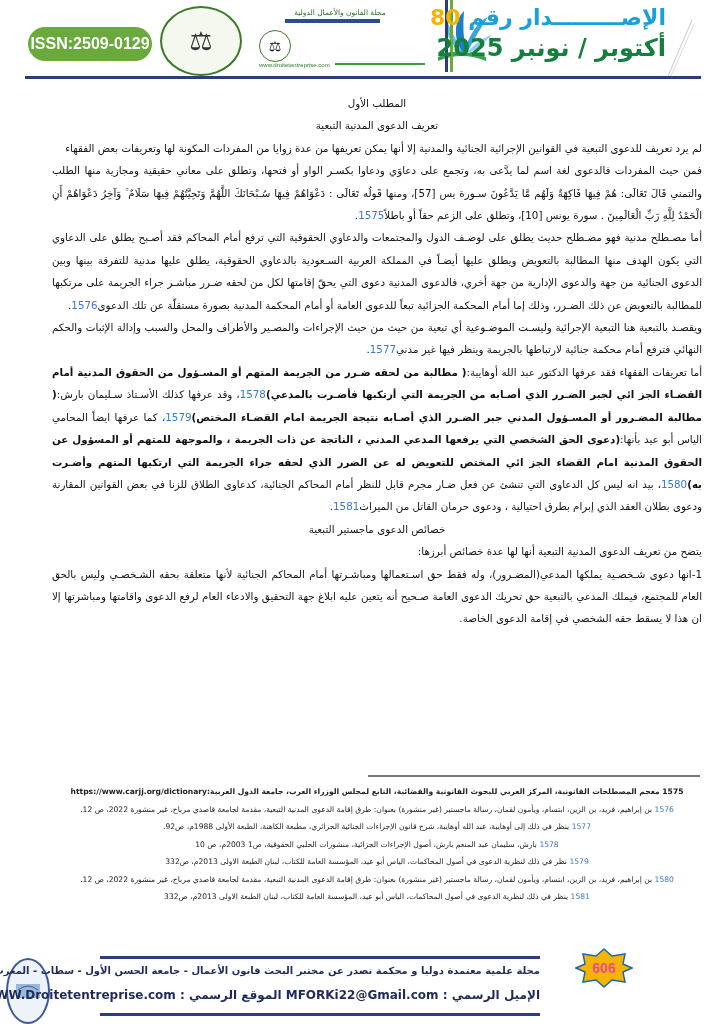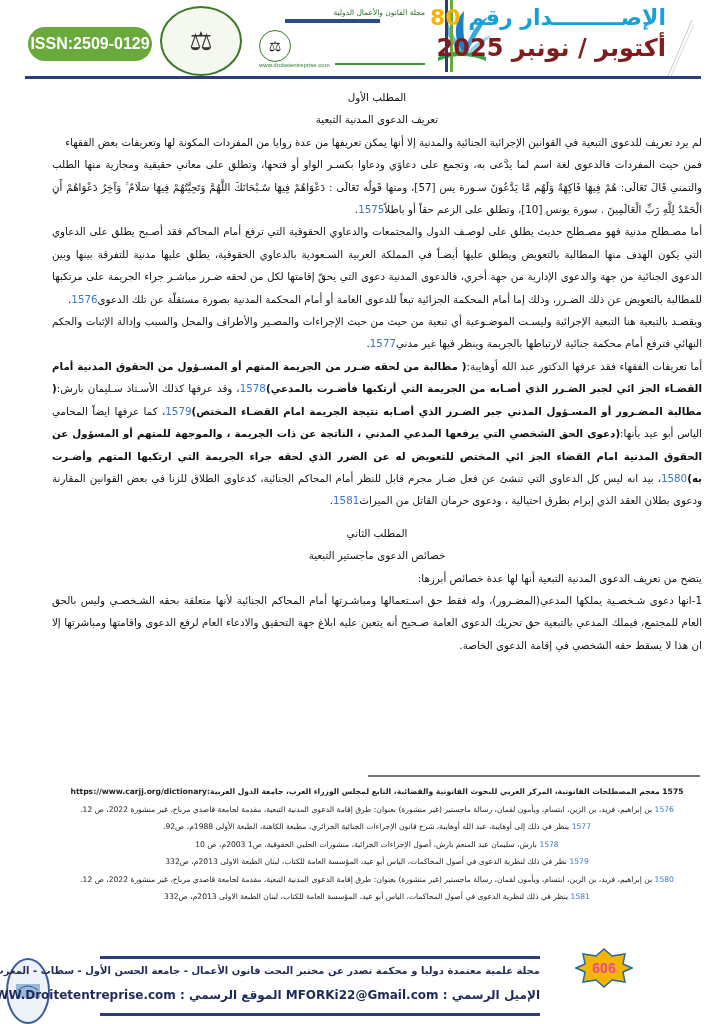--- a/index.html
+++ b/index.html
@@ -10,42 +10,42 @@
   .hdr { position: absolute; top: 0; left: 0; width: 724px; height: 72px; }
   .issn { position: absolute; left: 28px; top: 27px; width: 124px; height: 34px;
           border-radius: 17px; background: #6aaa3c; color: #fff;
           font-family: "Liberation Sans", sans-serif; font-size: 16px; font-weight: bold;
           display: flex; align-items: center; justify-content: center; }
   .logo-round { position: absolute; left: 160px; top: 6px; width: 78px; height: 66px;
           border-radius: 50%; border: 2px solid #3c7a2a; background: #f4f8ee;
           display: flex; align-items: center; justify-content: center; }
   .logo-round .scale { font-size: 26px; color: #333; }
   .banner { position: absolute; left: 255px; top: 8px; width: 170px; height: 60px; }
-  .banner .bt { font-size: 7.5px; color: #2a6f2a; text-align: right; direction: rtl;
+  .banner .bt { font-size: 7.5px; color: #2a6f2a; text-align: center; direction: rtl;
           font-family: "DejaVu Sans", sans-serif; white-space: nowrap; }
   .banner .bar { height: 4px; background: #2c4d8a; margin-top: 2px; width: 95px; margin-left: 30px; }
   .banner .mini { position: absolute; left: 4px; top: 22px; width: 30px; height: 30px; border-radius: 50%;
           border: 1.5px solid #3c7a2a; display:flex; align-items:center; justify-content:center; font-size: 14px; }
   .banner .url { position: absolute; left: 4px; bottom: 0; font-size: 6px; color: #2a7a2a;
           font-family: "Liberation Sans", sans-serif; }
   .banner .greenline { position: absolute; left: 80px; bottom: 3px; width: 90px; height: 2px; background: #3c9a3c; }
   .book { position: absolute; left: 430px; top: 5px; width: 64px; height: 62px; }
   .vbars { position: absolute; left: 445px; top: 0; width: 12px; height: 72px; }
   .vbars div { position: absolute; top: 0; bottom: 0; width: 3px; }
   .issue-line { position: absolute; right: 58px; top: 5px; direction: rtl; white-space: nowrap;
           font-size: 22px; font-weight: bold; color: #1aa0d8; font-family: "DejaVu Sans", sans-serif; }
   .issue-line .num { color: #f4b400; }
   .date-line { position: absolute; right: 58px; top: 34px; direction: rtl; white-space: nowrap;
-          font-size: 24px; font-weight: bold; color: #7f1d1d; font-family: "DejaVu Sans", sans-serif; }
+          font-size: 24px; font-weight: bold; color: #15803d; font-family: "DejaVu Sans", sans-serif; }
   .hdr-rule { position: absolute; left: 25px; top: 76px; width: 676px; height: 3px;
           background: #2c3e7a; }
   .diag { position: absolute; right: 30px; top: 18px; width: 28px; height: 60px; }
 
   
-  .content { position: absolute; left: 52px; top: 86px; width: 650px; direction: rtl;
+  .content { position: absolute; left: 52px; top: 92px; width: 650px; direction: rtl;
           font-family: "DejaVu Sans", sans-serif; font-size: 10.3px; line-height: 22.4px;
           text-align: justify; }
   .center { text-align: center; }
   .content p { margin: 0; }
   .fnref { color: #3a78c8; }
   .b { font-weight: bold; }
 
   
   .fn-rule { position: absolute; left: 368px; top: 775px; width: 332px; height: 1.5px; background: #777; }
   .footnotes { position: absolute; left: 52px; top: 784px; width: 650px; direction: rtl;
@@ -120,21 +120,20 @@
   <p>لم يرد تعريف للدعوى التبعية في القوانين الإجرائية الجنائية والمدنية إلا أنها يمكن تعريفها من عدة زوايا من المفردات المكونة لها وتعريفات بعض الفقهاء</p>
 
   <p><span>فمن حيث المفردات فالدعوى لغة اسم لما يدَّعى به، وتجمع على دعاوَي ودعاوا بكسـر الواو أو فتحها، وتطلق على معاني حقيقية ومجازية منها الطلب والتمني قَالَ تَعَالَى: هُمْ فِيهَا فَاكِهَةٌ وَلَهُم مَّا يَدَّعُونَ سـورة يس [57]، ومنها قَولُه تَعَالَى : دَعْوَاهُمْ فِيهَا سُـبْحَانَكَ اللَّهُمَّ وَتَحِيَّتُهُمْ فِيهَا سَلَامٌ ۚ وَآخِرُ دَعْوَاهُمْ أَنِ الْحَمْدُ لِلَّهِ رَبِّ الْعَالَمِينَ . سورة يونس [10]، وتطلق على الزعم حقاً أو باطلاً</span><span class="fnref">1575</span>.</p>
 
   <p><span>أما مصـطلح مدنية  فهو مصـطلح حديث يطلق على لوصـف الدول والمجتمعات والدعاوي الحقوقية التي ترفع أمام المحاكم فقد أصـبح يطلق على الدعاوي التي يكون الهدف منها المطالبة بالتعويض ويطلق عليها أيضـاً في المملكة العربية السـعودية بالدعاوي الحقوقية، يطلق عليها مدنية للتفرقة بينها وبين الدعوى الجنائية من جهة والدعوى الإدارية من جهة أخري، فالدعوى المدنية دعوى التي يحقّ إقامتها لكل من لحقه ضـرر مباشـر جراء الجريمة على مرتكبها للمطالبة بالتعويض عن ذلك الضـرر، وذلك إما أمام المحكمة الجزائية تبعاً للدعوى العامة أو أمام المحكمة المدنية بصورة مستقلّة عن تلك الدعوى</span><span class="fnref">1576</span>.</p>
 
   <p><span>ويقصـد بالتبعية هنا التبعية الإجرائية وليسـت الموضـوعية أي تبعية من حيث من حيث الإجراءات والمصـير والأطراف والمحل والسبب وإدالة الإثبات والحكم النهائي فترفع أمام محكمة جنائية لارتباطها بالجريمة وينظر فيها غير مدني</span><span class="fnref">1577</span>.</p>
 
   <p><span>أما تعريفات الفقهاء فقد عرفها الدكتور عبد الله أوهايبة:</span><span class="b">( مطالبة من لحقه ضـرر من الجريمة المتهم أو المسـؤول من الحقوق المدنية أمام القضـاء الجز ائي لجبر الضـرر الذي أصـابه من الجريمة التي أرتكبها فأضـرت بالمدعي)</span><span class="fnref">1578</span><span>، وقد عرفها كذلك الأسـتاذ سـليمان بارش:</span><span class="b">( مطالبة المضـرور أو المسـؤول المدني جبر الضـرر الذي أصـابه نتيجة الجريمة امام القضـاء المختص)</span><span class="fnref">1579</span><span>، كما عرفها ايضاً المحامي الياس أبو عيد بأنها:</span><span class="b">(دعوى الحق الشخصي التي يرفعها المدعي المدني ، الناتجة عن ذات الجريمة ، والموجهة للمتهم أو المسؤول عن الحقوق المدنية امام القضاء الجز ائي المختص للتعويض له عن الضرر الذي لحقه جراء الجريمة التي ارتكبها المتهم وأضـرت به)</span><span class="fnref">1580</span><span>، بيد انه ليس كل الدعاوى التي تنشئ عن فعل ضـار مجرم قابل للنظر أمام المحاكم الجنائية، كدعاوى الطلاق للزنا في بعض القوانين المقارنة ودعوى بطلان العقد الذي إبرام بطرق احتيالية ، ودعوى حرمان القاتل من الميراث</span><span class="fnref">1581</span>.</p>
 
-  <p class="center" style="margin-top:10px">المطلب الثاني</p>
   <p class="center">خصائص الدعوى ماجستير التبعية</p>
   <p>يتضح من تعريف الدعوى المدنية التبعية أنها لها عدة خصائص أبرزها:</p>
   <p>1-انها دعوى شـخصـية يملكها المدعي(المضـرور)، وله فقط حق اسـتعمالها ومباشـرتها أمام المحاكم الجنائية لأنها متعلقة بحقه الشـخصـي وليس بالحق العام للمجتمع، فيملك المدعي بالتبعية حق تحريك الدعوى العامة صـحيح أنه يتعين عليه ابلاغ جهة التحقيق والادعاء العام لرفع الدعوى واقامتها ومباشرتها إلا ان هذا لا يسقط حقه الشخصي في إقامة الدعوى الخاصة.</p>
 </div>
 
 <div class="fn-rule"></div>
 <div class="footnotes">
   <p class="fn first"><span class="fn-num">1575</span> <span>معجم المصطلحات القانونية، المركز العربي للبحوث القانونية والقضائية، التابع لمجلس الوزراء العرب، جامعة الدول العربية:https://www.carjj.org/dictionary</span></p>
   <p class="fn"><span class="fn-num">1576</span> <span>بن إبراهيم، فريد، بن الزين، ابتسام، ويأمون لقمان، رسالة ماجستير (غير منشورة) بعنوان: طرق إقامة الدعوى المدنية التبعية، مقدمة لجامعة قاصدي مرباح، غير منشورة 2022، ص 12.</span></p>
   <p class="fn"><span class="fn-num">1577</span> <span>ينظر في ذلك إلى أوهايبة، عبد الله أوهايبة، شرح قانون الإجراءات الجنائية الجزائري، مطبعة الكاهنة، الطبعة الأولى 1988م، ص92.</span></p>

